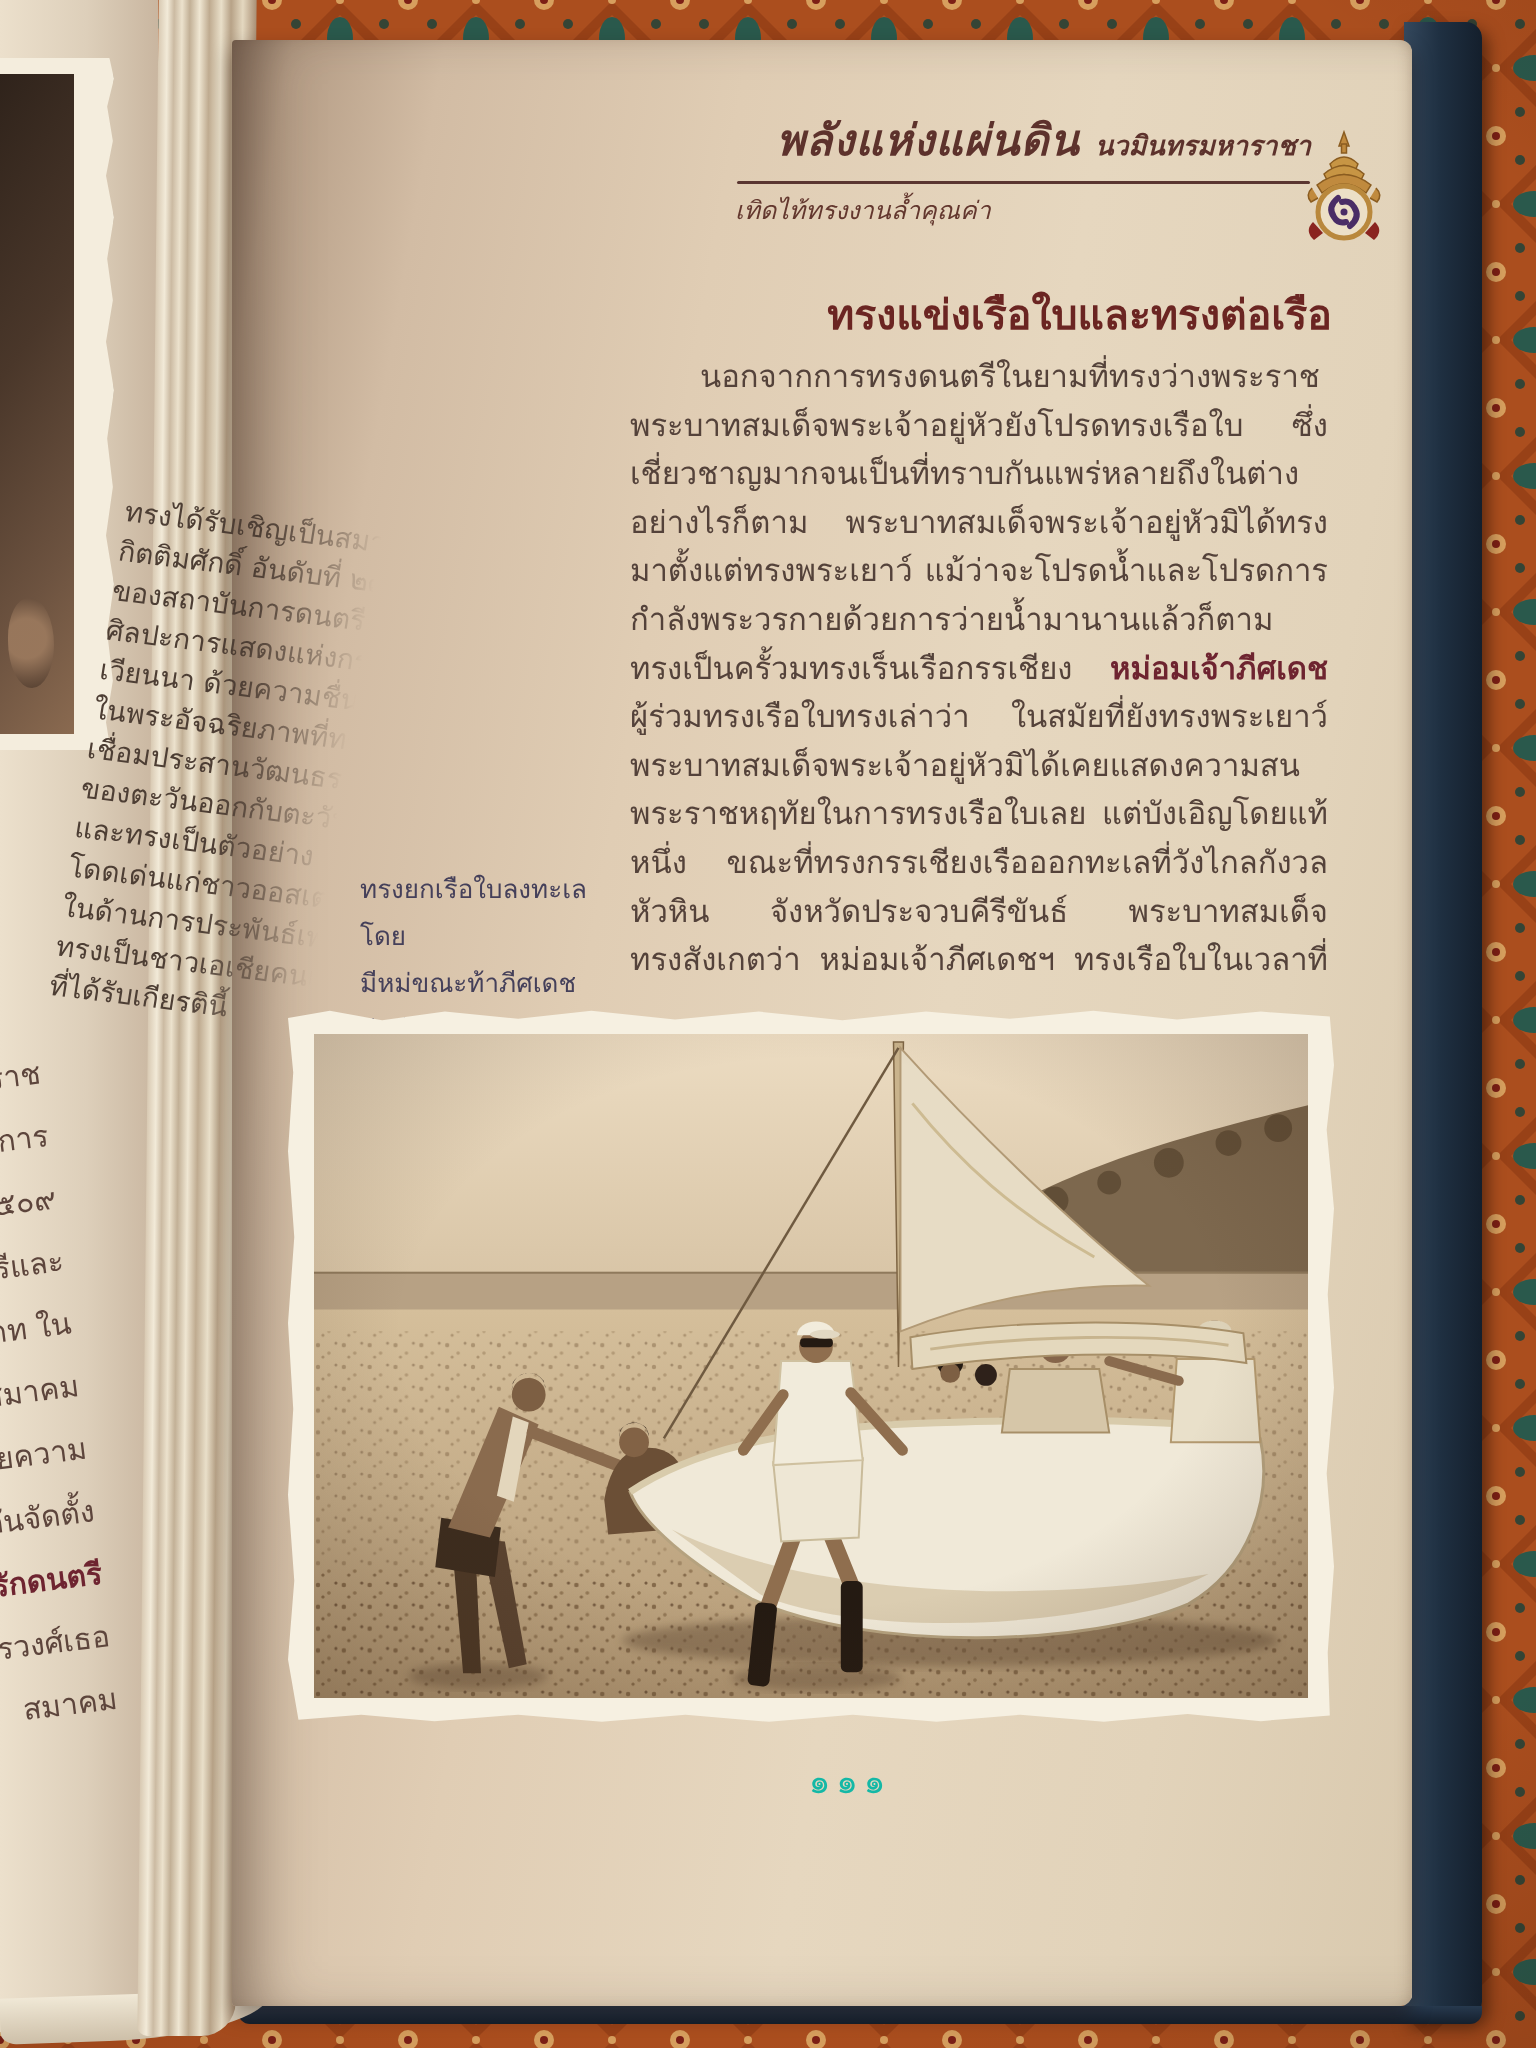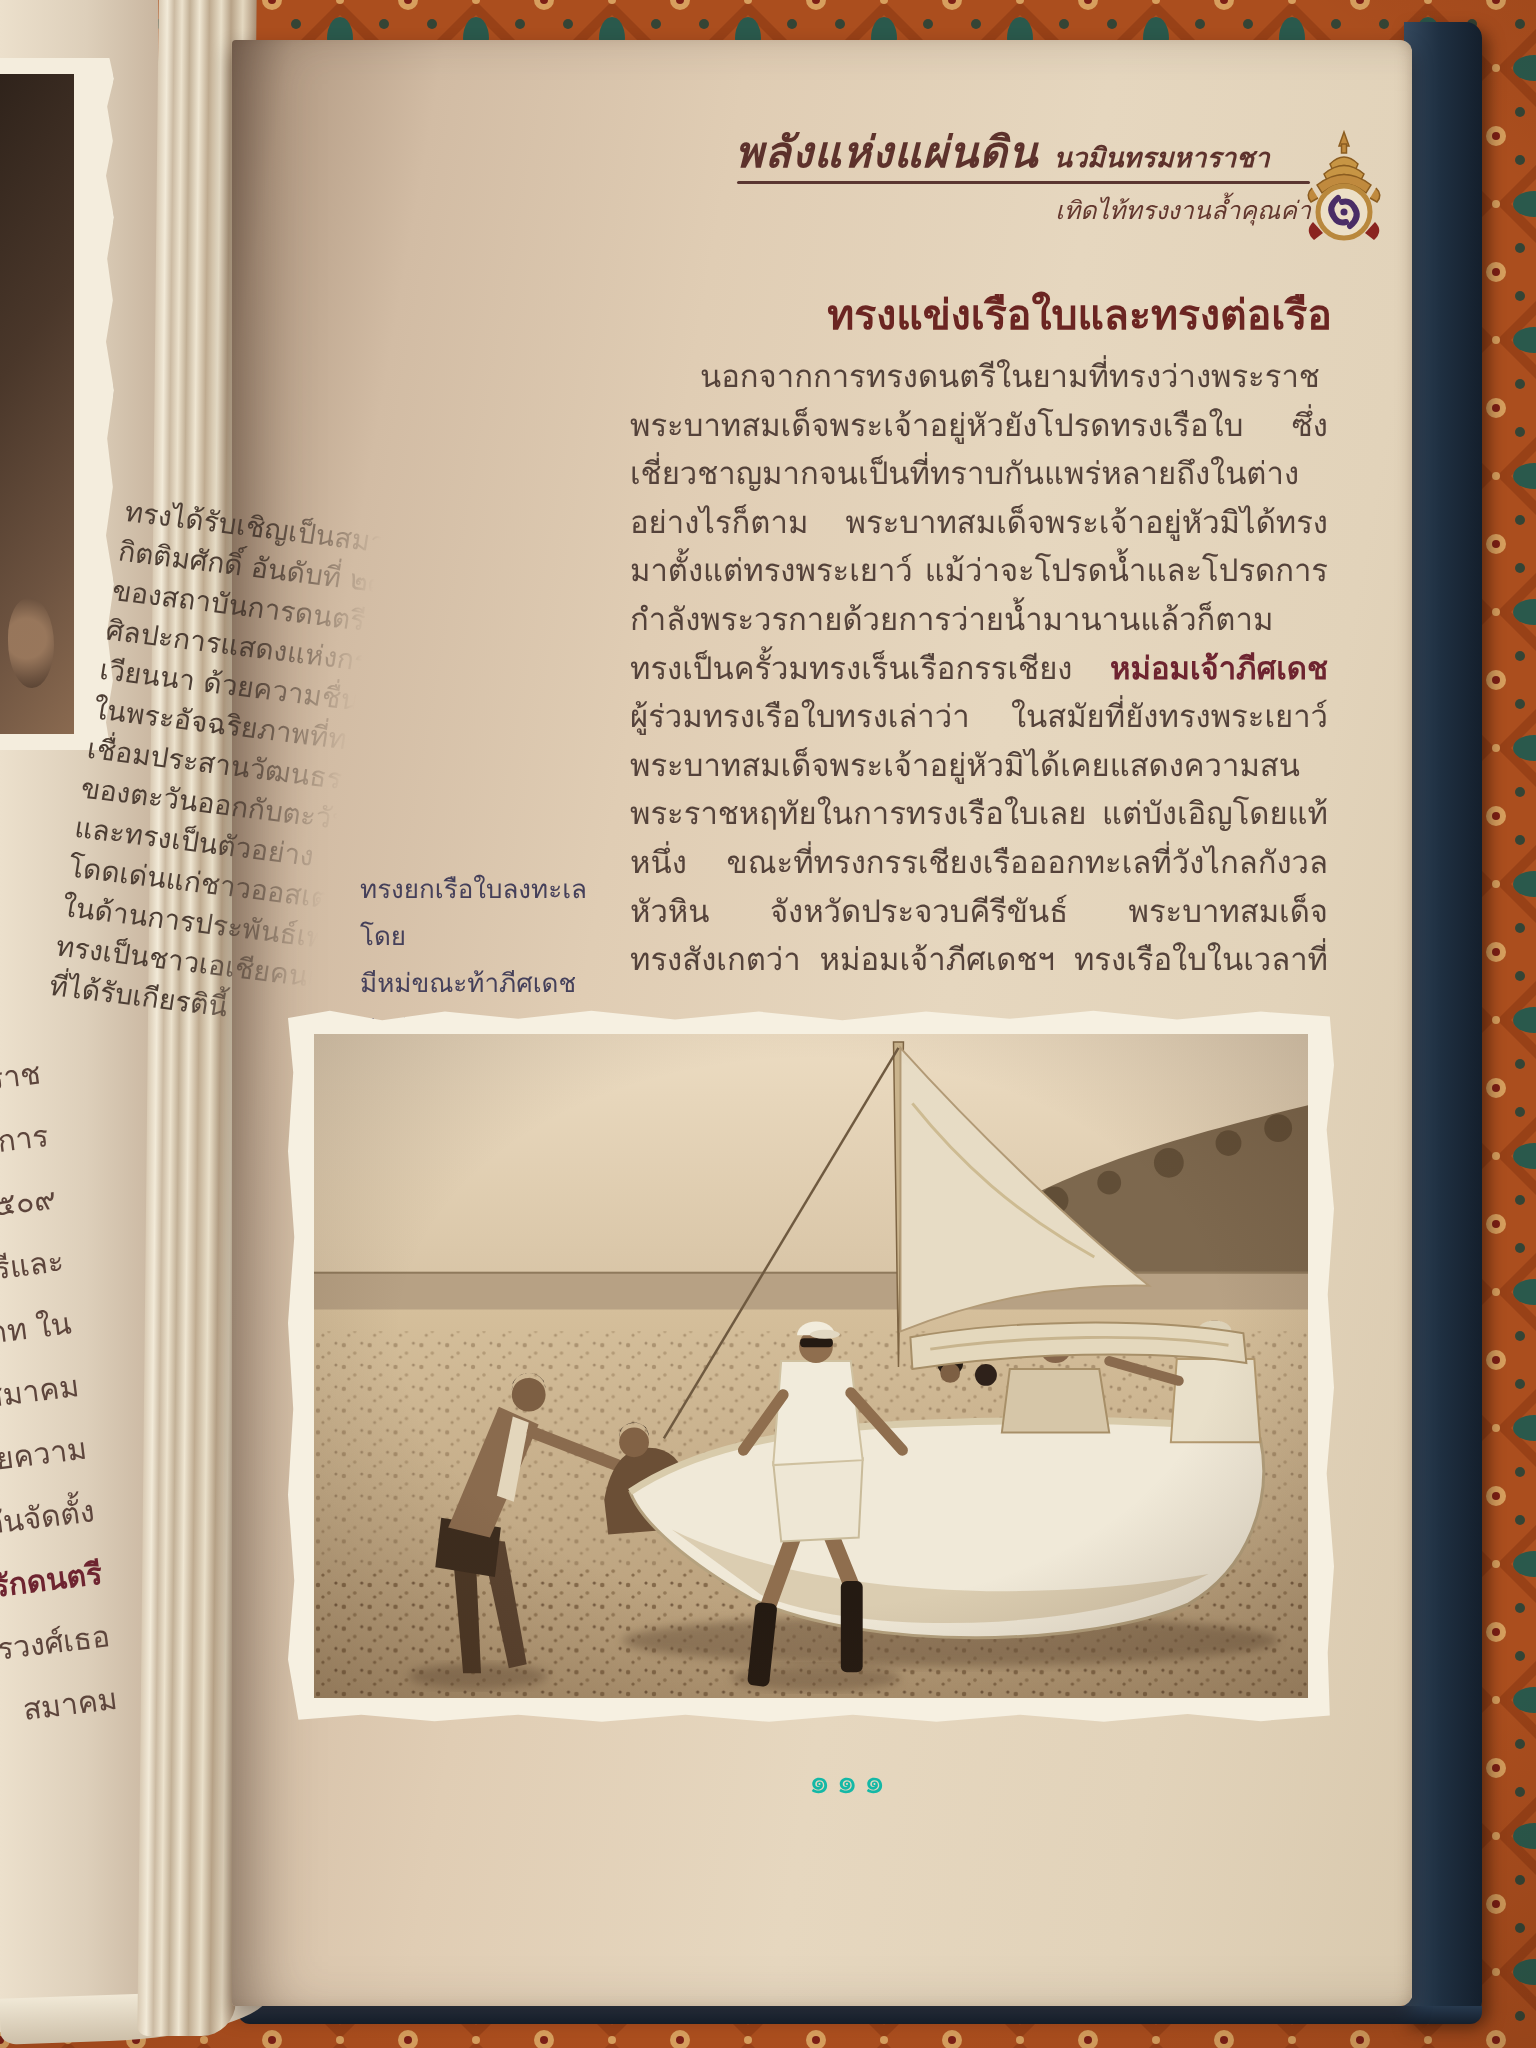--- a/index.html
+++ b/index.html
@@ -46,26 +46,26 @@
     font-size:28px;line-height:40px;color:#4d3e34;
     transform:rotate(9deg) skewY(-2deg);transform-origin:0 0;
     -webkit-mask-image:linear-gradient(90deg,#000 52%,rgba(0,0,0,.5) 76%,transparent 96%);
     mask-image:linear-gradient(90deg,#000 52%,rgba(0,0,0,.5) 76%,transparent 96%);
     white-space:nowrap;}
   .bottom-frags{position:absolute;left:-6px;top:1052px;width:128px;
     font-size:30px;line-height:63px;color:#5d453c;text-align:right;
     transform:rotate(-7deg);transform-origin:0 100%;white-space:nowrap;overflow:visible;}
   .bottom-frags .line{overflow:hidden;}
   
-  .hdr{position:absolute;left:735px;top:118px;width:576px;text-align:left;color:#5d322c;}
+  .hdr{position:absolute;left:735px;top:106px;width:576px;text-align:right;color:#5d322c;}
   .hdr-line1{white-space:nowrap;}
   .hdr-main{font-size:43px;font-weight:bold;font-style:italic;letter-spacing:1px;}
   .hdr-sub{font-size:27px;font-weight:bold;font-style:italic;margin-left:10px;}
   .hdr-rule{position:absolute;left:737px;top:181px;width:573px;height:3px;background:#5a3631;border-radius:2px;}
-  .hdr-tag{position:absolute;left:735px;top:190px;width:576px;text-align:right;
+  .hdr-tag{position:absolute;left:735px;top:190px;width:576px;text-align:left;
     font-size:25px;font-style:italic;color:#63372e;}
   .emblem{position:absolute;left:1300px;top:130px;width:88px;height:112px;}
   .sec-heading{position:absolute;left:632px;top:282px;width:700px;
     font-size:41px;font-weight:bold;color:#6b2522;text-align:right;}
   .body-col{position:absolute;left:630px;top:352px;width:698px;
     font-size:31px;line-height:48.6px;color:#54423a;}
   .body-col .line{text-align:justify;text-align-last:justify;height:48.6px;overflow:hidden;}
   .body-col .line.indent{text-indent:70px;}
   .body-col .line.nojust{text-align-last:left;}
   .seg-m{font-weight:bold;color:#6e2430;}

